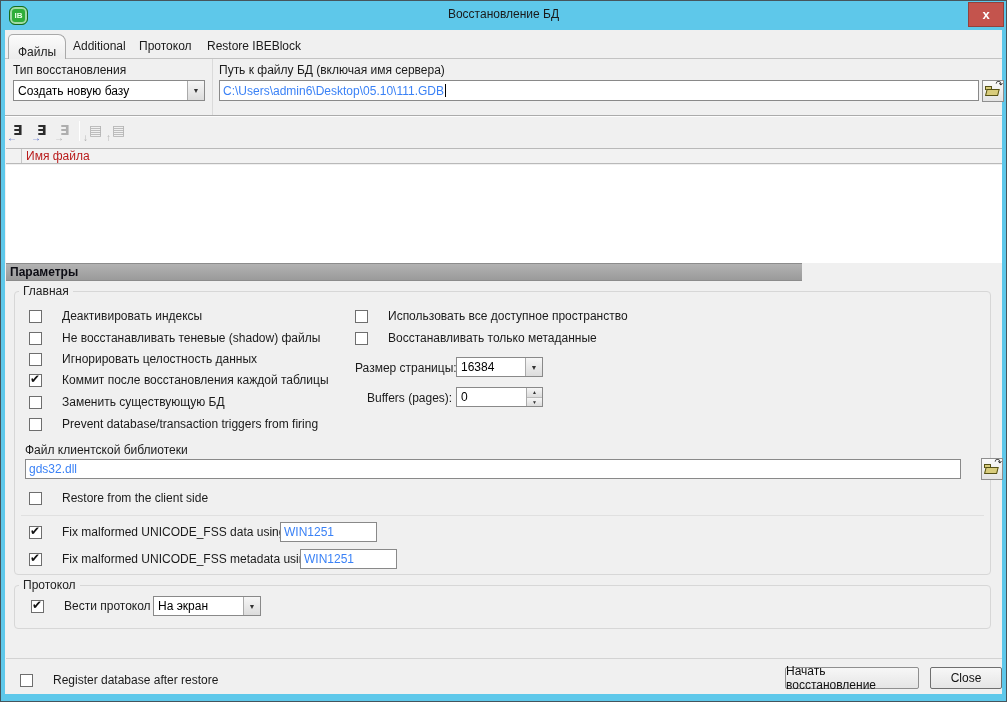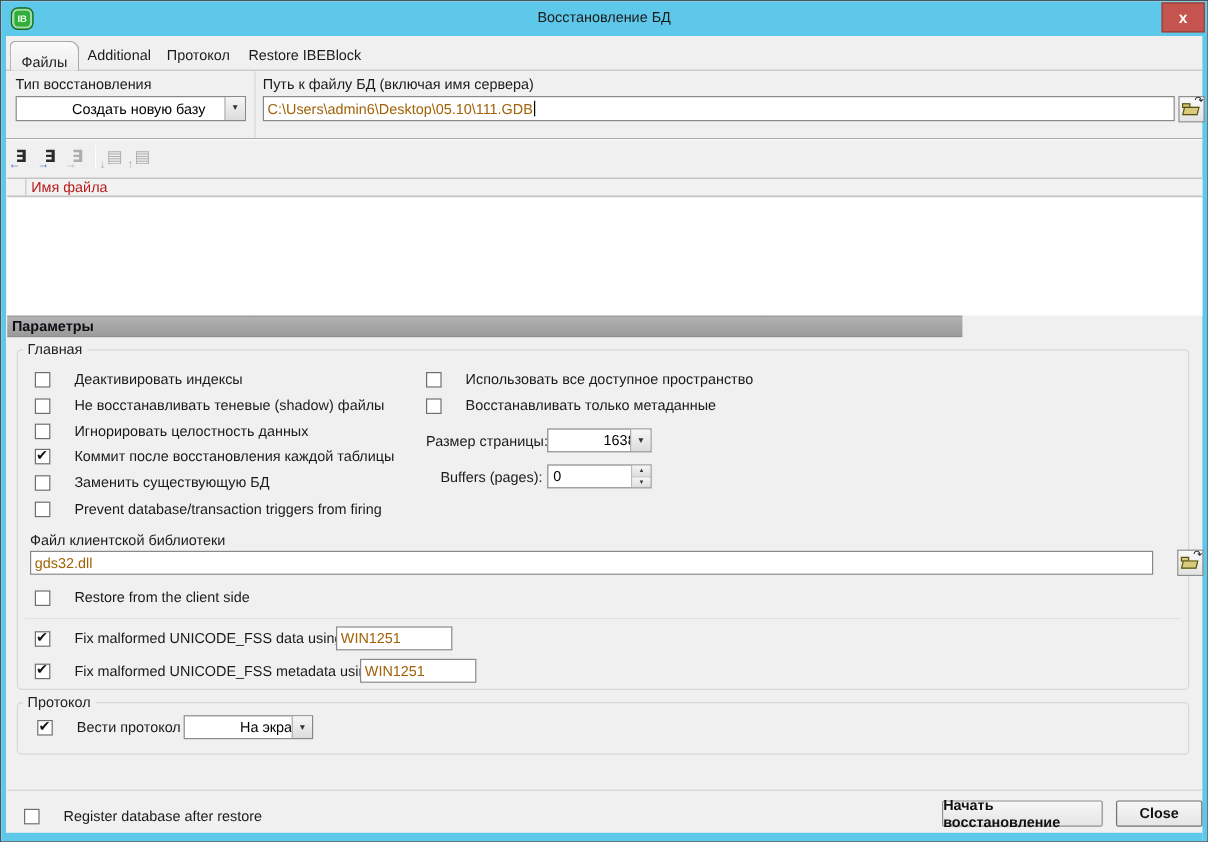--- a/index.html
+++ b/index.html
@@ -24,24 +24,24 @@
   .tabstrip-line{left:4px;top:57px;width:997px;height:1px;background:#c3c3c3;}
   .tab-active{left:7px;top:33px;width:58px;height:25px;background:linear-gradient(#fbfbfb,#ececec);
     border:1px solid #a9a9a9;border-bottom:none;border-radius:5px 8px 0 0;
     display:flex;align-items:flex-end;justify-content:center;font-size:12px;color:#222;z-index:3;}
   .tab-plain{top:38px;font-size:12px;color:#1b1b1b;cursor:pointer;}
   
   .lbl{font-size:12px;color:#1a1a1a;white-space:nowrap;}
   .vsep-top{left:211px;top:58px;width:1px;height:56px;background:#dadada;}
   .groove-a{left:4px;top:114px;width:997px;height:1px;background:#ababab;}
   .groove-b{left:4px;top:115px;width:997px;height:1px;background:#fdfdfd;}
-  .field{background:#fff;border:1px solid #898989;display:flex;align-items:center;padding:0 3px;font-size:12px;color:#a16207;overflow:hidden;white-space:nowrap;}
+  .field{background:#fff;border:1px solid #898989;display:flex;align-items:center;padding:0 3px;font-size:12px;color:#3b82f6;overflow:hidden;white-space:nowrap;}
   .caret{display:inline-block;width:1px;height:13px;background:#000;margin-left:1px;}
   .combo{background:#fff;border:1px solid #898989;display:flex;align-items:center;font-size:12px;color:#000;}
-  .combo-text{flex:1;padding:0 4px;white-space:nowrap;overflow:hidden;margin-left:42px;}
+  .combo-text{flex:1;padding:0 4px;white-space:nowrap;overflow:hidden;}
   .combo-btn{width:17px;align-self:stretch;background:linear-gradient(#f6f6f6,#dcdcdc);border-left:1px solid #aaa;
     display:flex;align-items:center;justify-content:center;font-size:7px;color:#333;cursor:pointer;}
   .iconbtn{width:22px;height:22px;background:linear-gradient(#fafafa,#e3e3e3);border:1px solid #8f8f8f;
     display:flex;align-items:center;justify-content:center;cursor:pointer;}
   .folder{position:relative;width:16px;height:12px;}
   .folder-tab{position:absolute;left:0;top:1px;width:7px;height:4px;background:#d8cc7c;border:1px solid #555116;}
   .folder-body{position:absolute;left:0;top:4px;width:13px;height:7px;background:#d8cc7c;border:1px solid #555116;transform:skewX(-14deg);transform-origin:bottom left;}
   .folder-arrow{position:absolute;right:-2px;top:-6px;font-size:9px;color:#222;}
   
   .tbi{position:absolute;top:120px;width:20px;height:20px;cursor:pointer;}
@@ -69,21 +69,21 @@
   .cblabel{font-size:12px;color:#1a1a1a;white-space:nowrap;}
   
   .spin{background:#fff;border:1px solid #898989;display:flex;font-size:12px;}
   .spin-text{flex:1;padding:0 4px;display:flex;align-items:center;}
   .spin-btns{width:16px;display:flex;flex-direction:column;border-left:1px solid #aaa;}
   .spin-btns span{flex:1;background:linear-gradient(#f6f6f6,#dcdcdc);display:flex;align-items:center;justify-content:center;font-size:5px;color:#333;cursor:pointer;}
   .spin-btns span:first-child{border-bottom:1px solid #bbb;}
   
   .footer-sep{left:5px;top:657px;width:996px;height:1px;background:#d3d3d3;}
   .btn{background:linear-gradient(#f7f7f7,#e5e5e5);border:1px solid #8f8f8f;border-radius:2px;
-    font-size:12px;color:#111;display:flex;align-items:center;justify-content:center;cursor:pointer;font-weight:bold;}
+    font-size:12px;color:#111;display:flex;align-items:center;justify-content:center;cursor:pointer;}
 </style>
 </head>
 <body>
 
 <div class="win">
 
   <div class="abs titlebar"></div>
   <div class="abs frame-left"></div>
   <div class="abs frame-right"></div>
   <div class="abs frame-bottom"></div>

